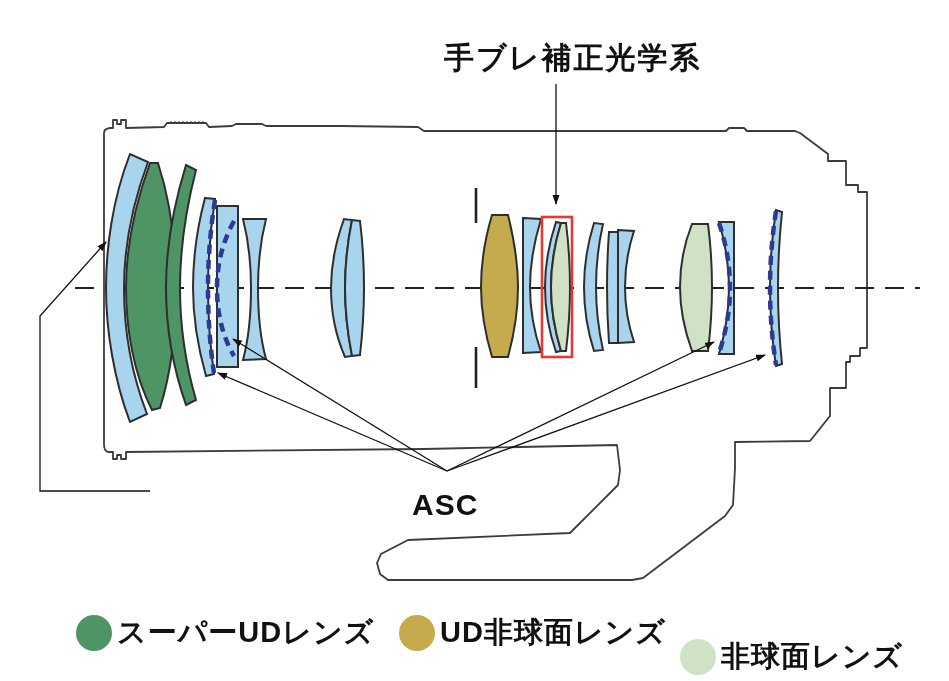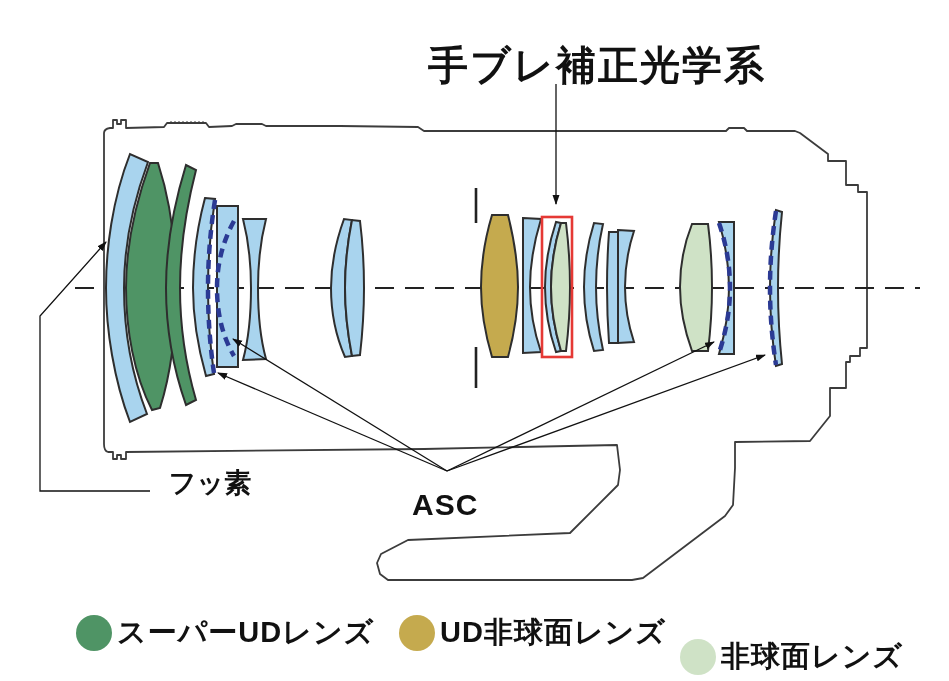--- a/index.html
+++ b/index.html
@@ -2,21 +2,21 @@
 <html style="--c-blue: #a9d4ee; --c-green: #4f9465; --c-gold: #c5aa4e; --c-pale_green: #cfe2c6; --c-navy: #2b3a94; --c-red: #e53935; --c-outline: #2e2e2e; --c-body: #3c3c3c;"><head>
 <meta charset="utf-8">
 <style>
   html,body{margin:0;padding:0;background:#ffffff;}
   #stage{
     position:relative;width:949px;height:681px;background:#fff;overflow:hidden;
     font-family:"Liberation Sans",sans-serif;color:#111;
   }
   #diagram-svg{position:absolute;left:0;top:0;}
   .lbl{position:absolute;font-weight:bold;color:#111;white-space:nowrap;}
-  #title-label{left:428px;top:38px;font-size:40px;letter-spacing:2px;}
+  #title-label{left:444px;top:38px;font-size:30px;letter-spacing:2px;}
   #fluorine-label{left:100px;top:466px;width:220px;text-align:center;font-size:27px;line-height:34px;white-space:normal;}
   #asc-label{left:412px;top:476px;font-size:30px;letter-spacing:1px;margin-top:12px;}
   .legend-item{position:absolute;top:613px;display:flex;align-items:center;gap:5px;}
   .legend-swatch{width:36px;height:36px;border-radius:50%;flex:0 0 auto;}
   .legend-text{font-size:29px;font-weight:bold;letter-spacing:1px;}
   #legend-1{left:76px;}
   #legend-2{left:399px;}
   #legend-3{left:680px;margin-top:24px;}
   .sw-green{background:var(--c-green);}
   .sw-gold{background:var(--c-gold);}
@@ -110,21 +110,20 @@
     <path class="callout" d="M 150,491 L 40,491 L 40,316 L 106,242" marker-end="url(#arrow)"></path>
     <line class="callout" x1="447" y1="471" x2="218" y2="373" marker-end="url(#arrow)"></line>
     <line class="callout" x1="447" y1="471" x2="233" y2="339" marker-end="url(#arrow)"></line>
     <line class="callout" x1="447" y1="471" x2="714" y2="342" marker-end="url(#arrow)"></line>
     <line class="callout" x1="447" y1="471" x2="765" y2="355" marker-end="url(#arrow)"></line>
   </svg>
 
   <div class="lbl" id="title-label">手ブレ補正光学系</div>
 
   <div class="lbl" id="fluorine-label">
-    <div>フッ素</div>
   </div>
 
   <div class="lbl" id="asc-label">ASC</div>
 
   <div class="legend-item" id="legend-1">
     <span class="legend-swatch sw-green"></span>
     <span class="legend-text">スーパーUDレンズ</span>
   </div>
   <div class="legend-item" id="legend-2">
     <span class="legend-swatch sw-gold"></span>

